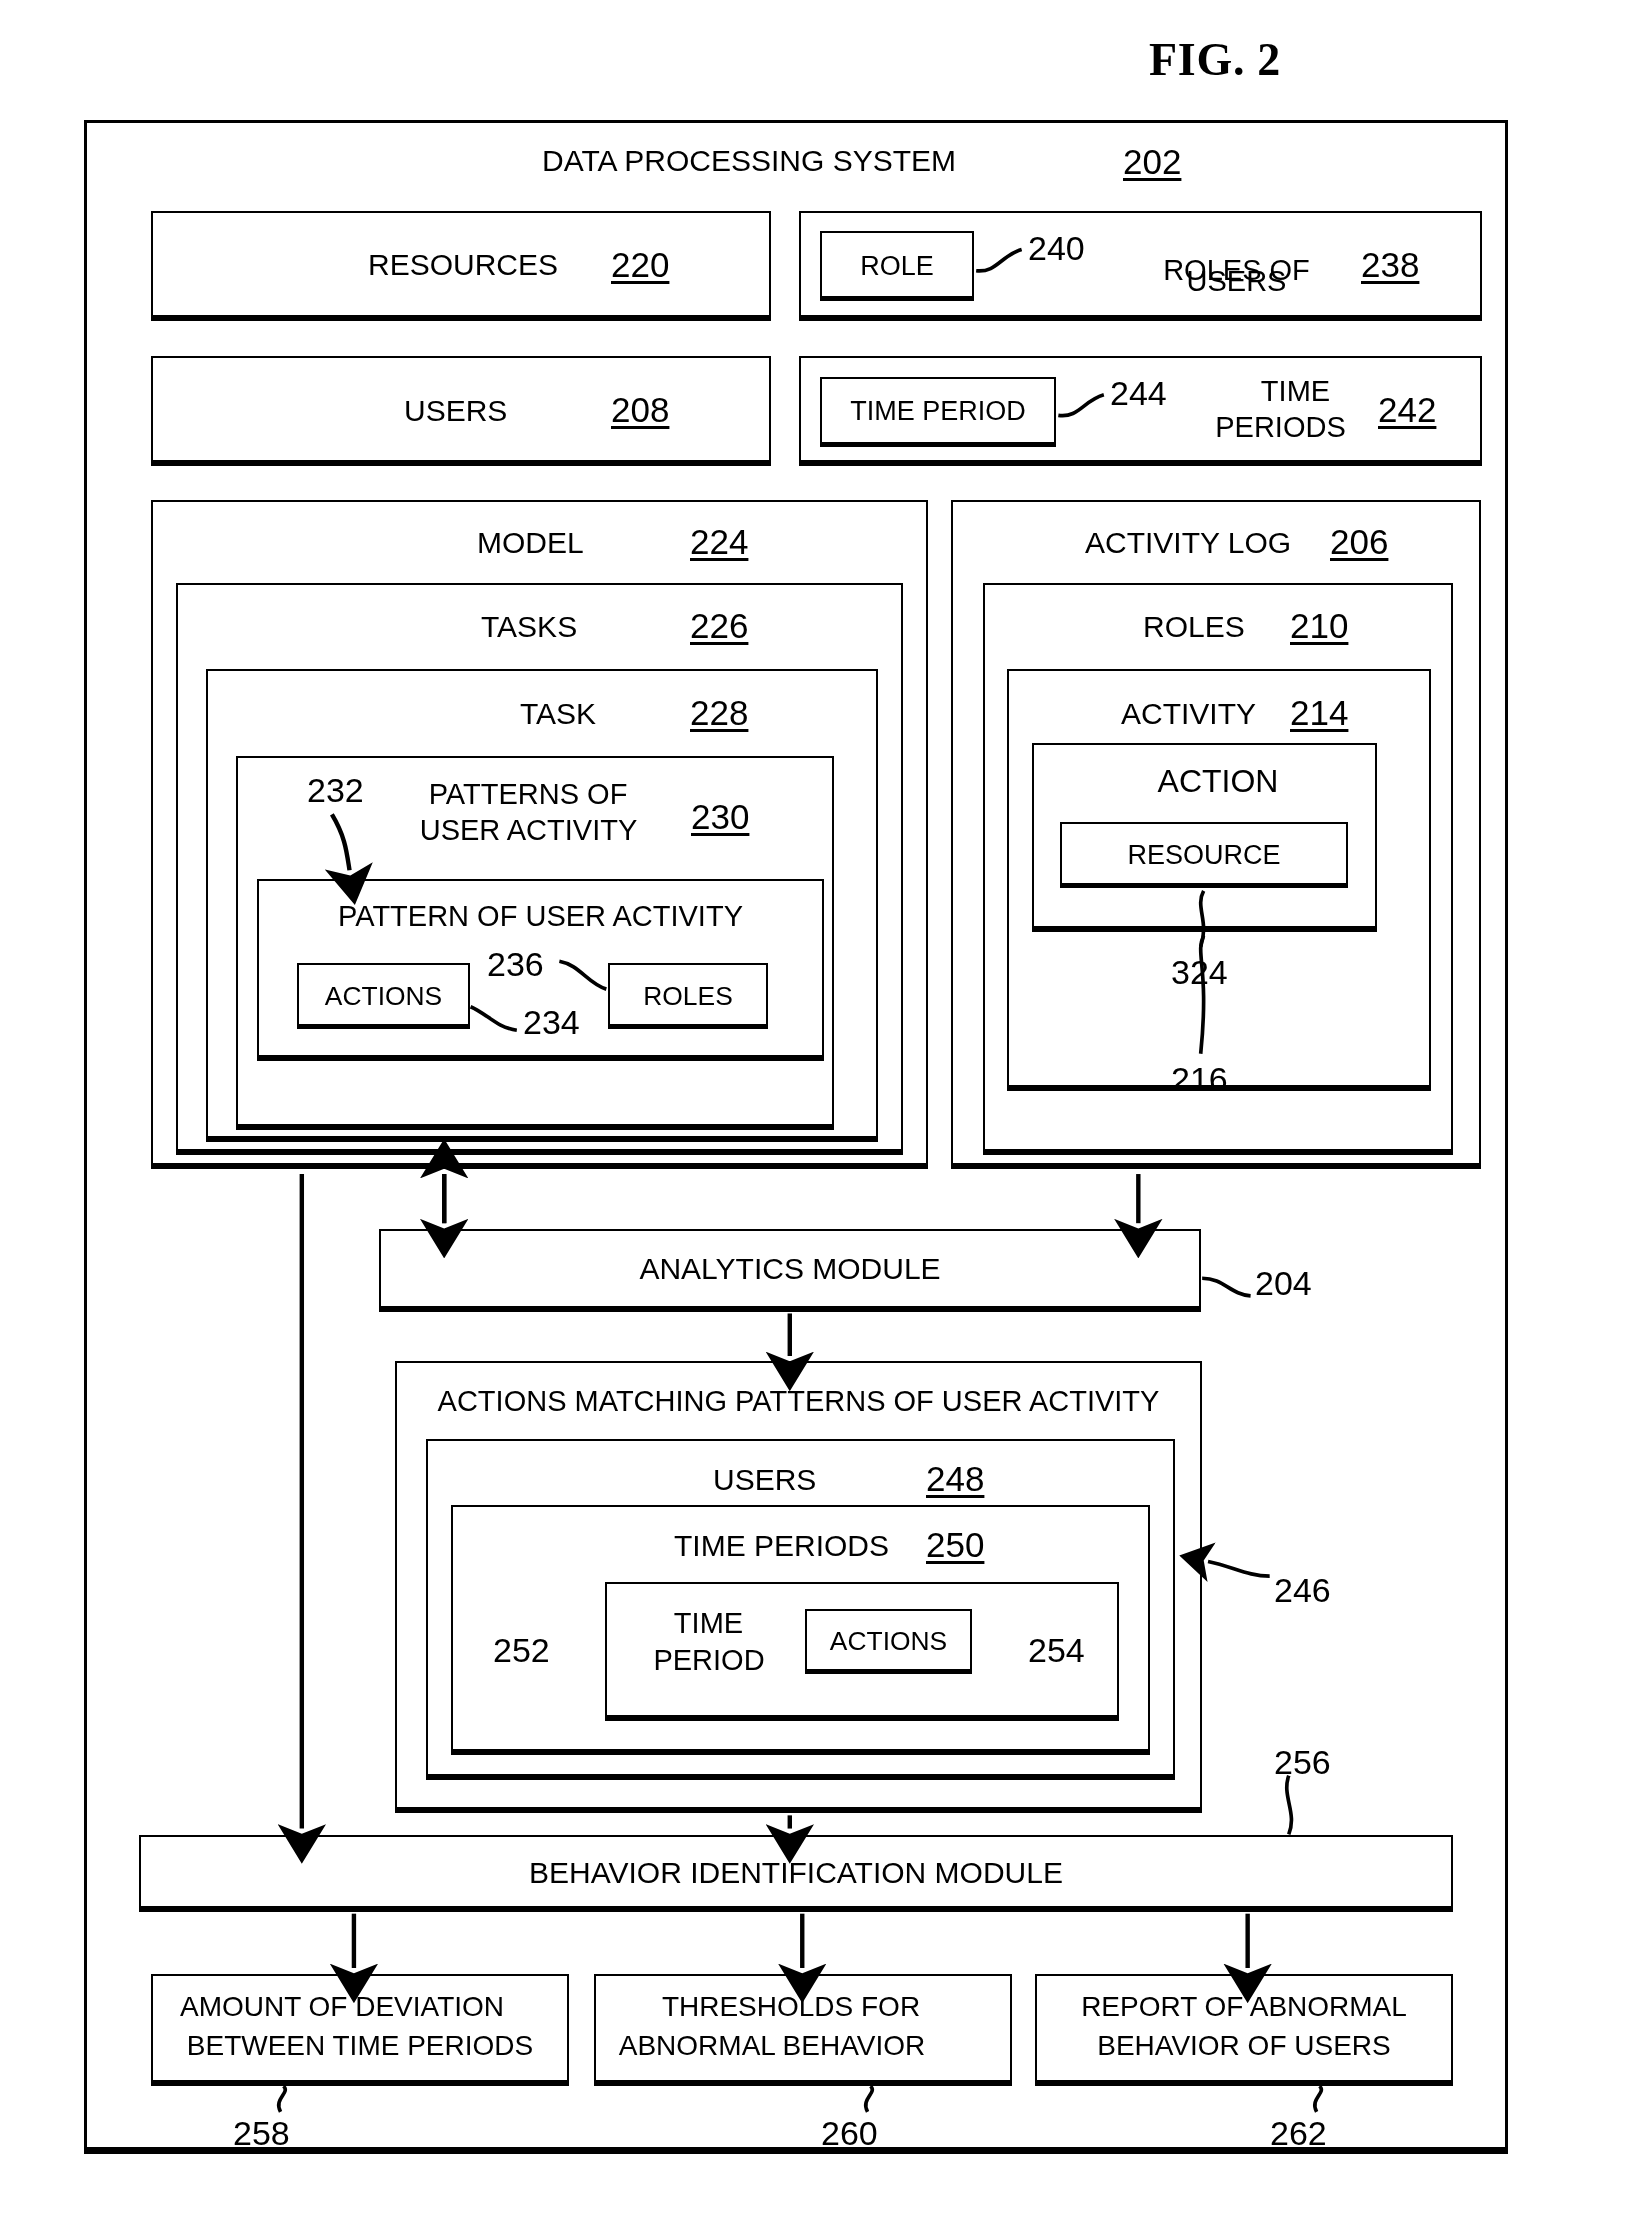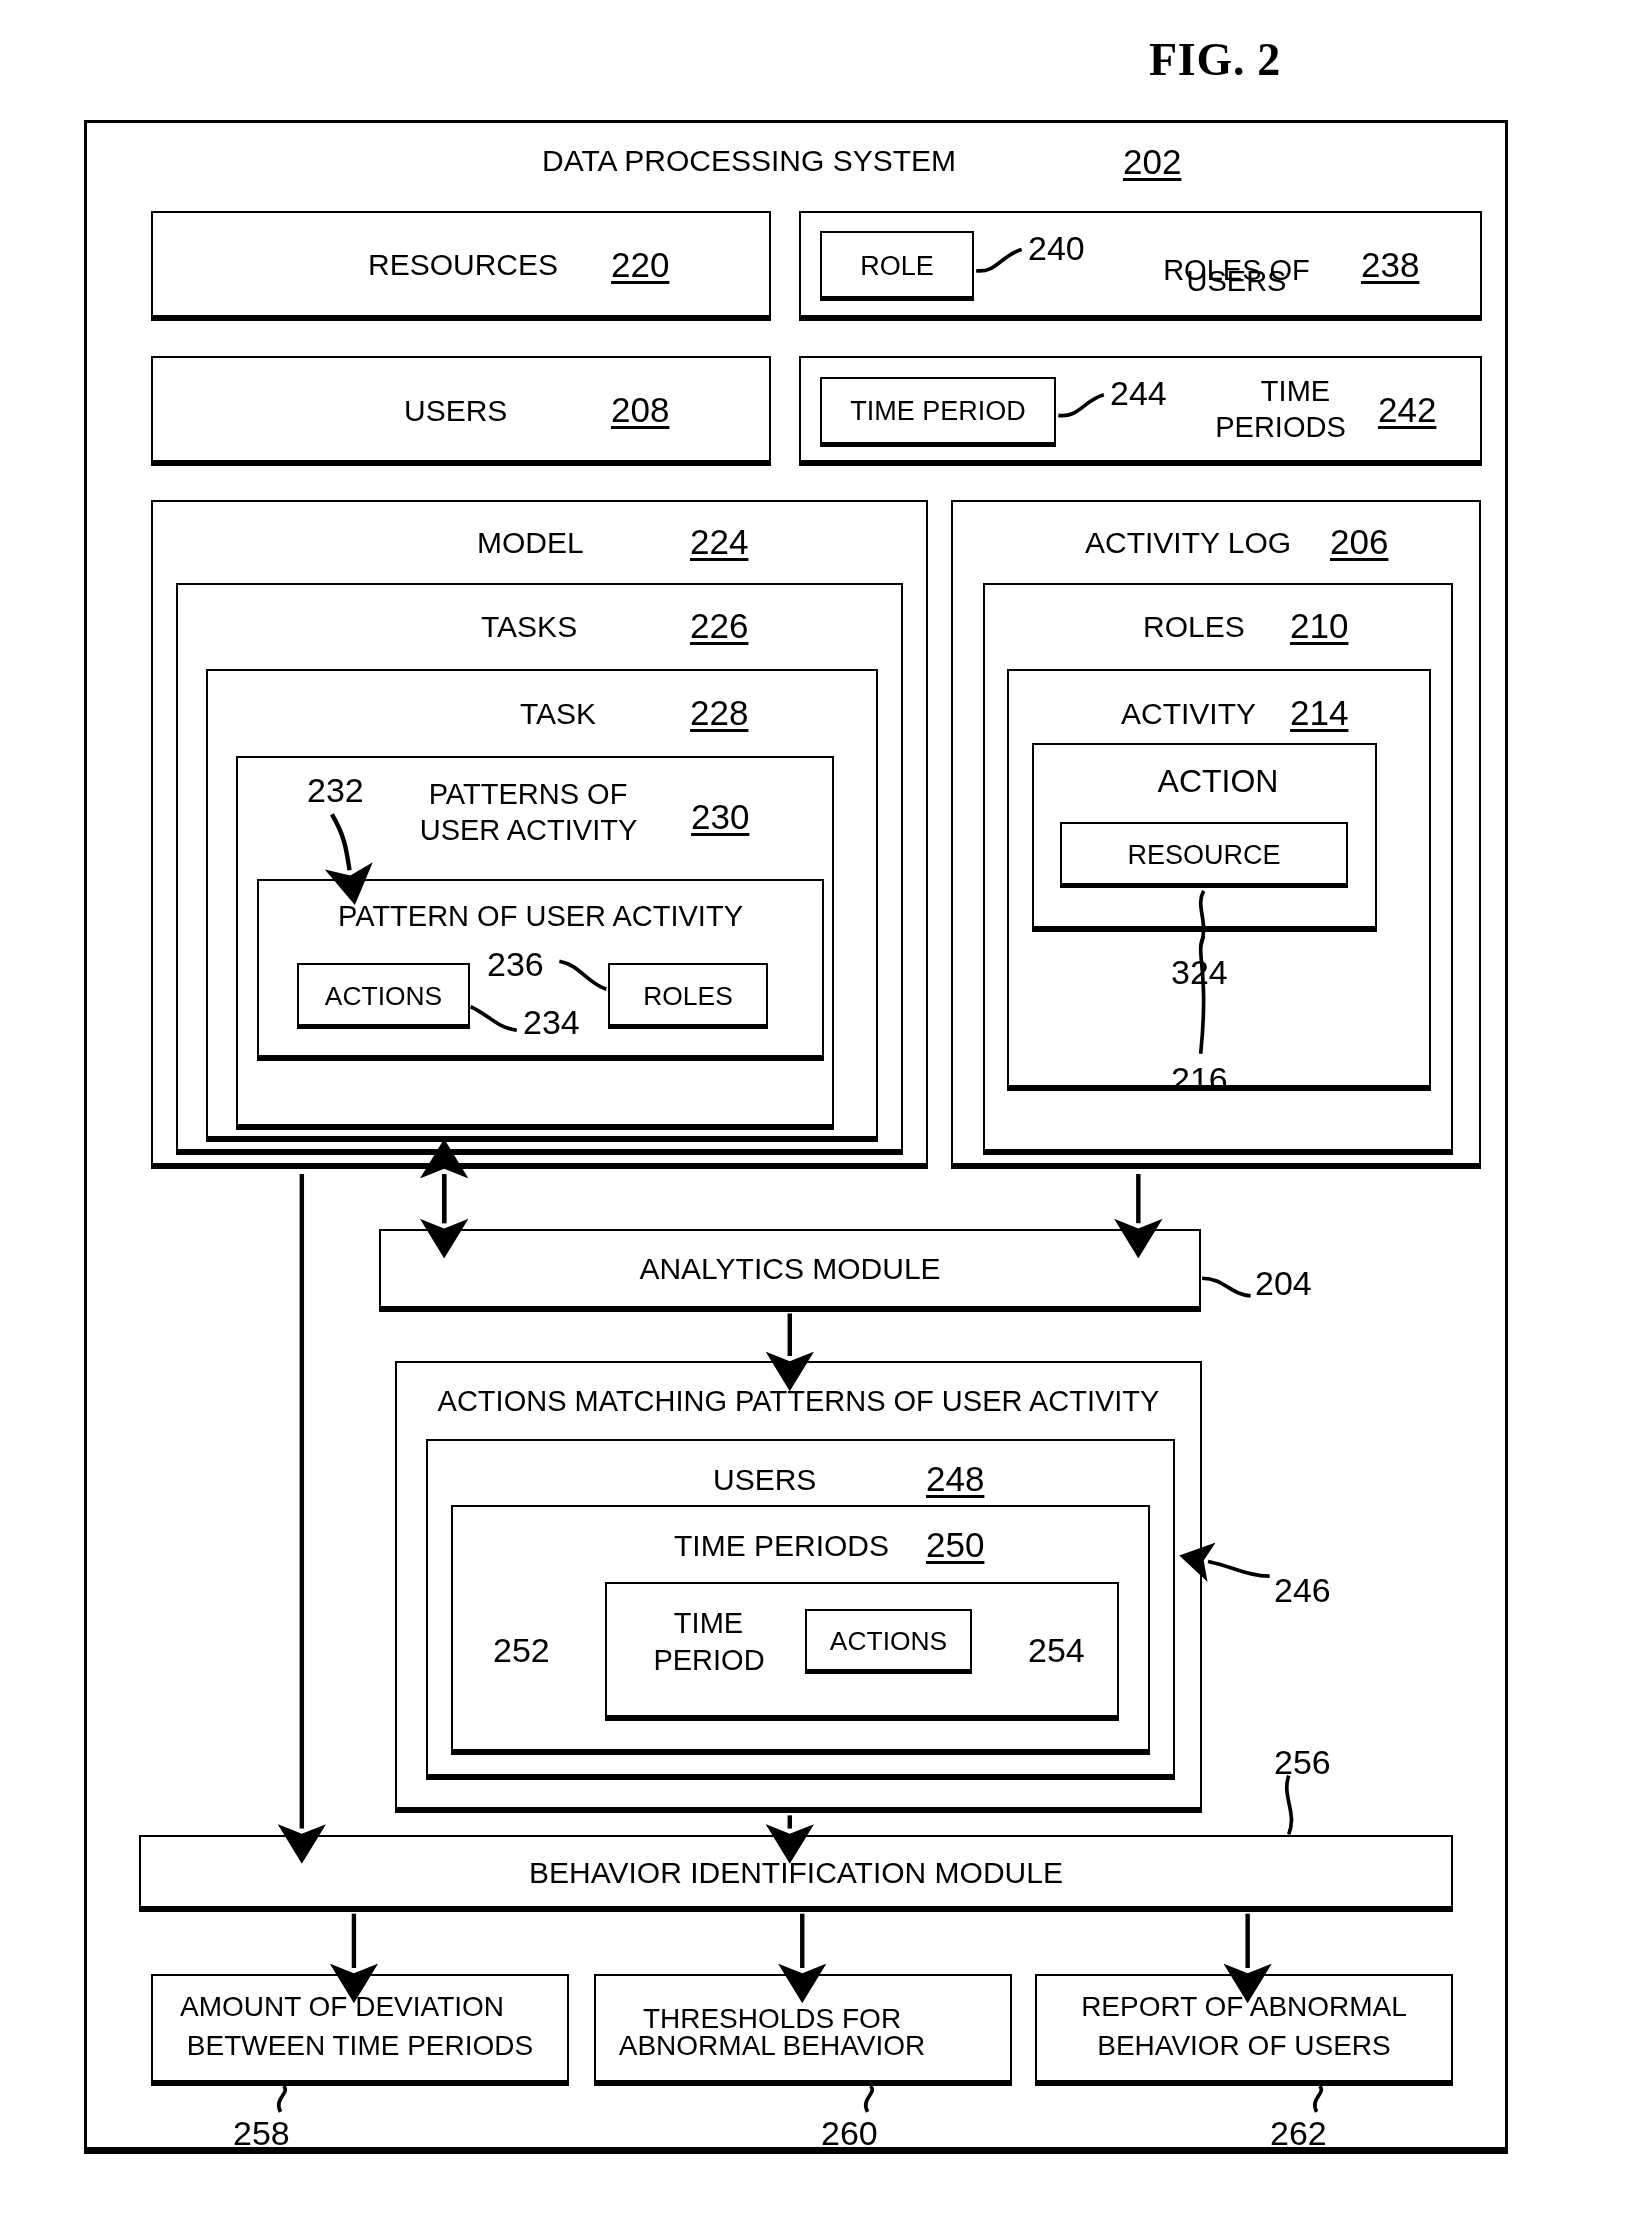--- a/index.html
+++ b/index.html
@@ -137,21 +137,21 @@
 <div class="refnum" style="left:1274px;top:1743px;">256</div>
 <div class="bx" style="left:139px;top:1835px;width:1314px;height:77px;"></div>
 <div class="lbl ctr" style="left:139px;top:1855px;width:1314px;font-size:30px;">BEHAVIOR IDENTIFICATION MODULE</div>
 
 <div class="bx" style="left:151px;top:1974px;width:418px;height:112px;"></div>
 <div class="lbl ctr" style="left:151px;top:1990px;width:382px;font-size:28px;">AMOUNT OF DEVIATION</div>
 <div class="lbl ctr" style="left:151px;top:2029px;width:418px;font-size:28px;">BETWEEN TIME PERIODS</div>
 <div class="refnum" style="left:233px;top:2114px;">258</div>
 
 <div class="bx" style="left:594px;top:1974px;width:418px;height:112px;"></div>
-<div class="lbl ctr" style="left:563px;top:1990px;width:418px;font-size:28px;margin-top:12px;">THRESHOLDS FOR</div>
+<div class="lbl ctr" style="left:582px;top:1990px;width:418px;font-size:28px;">THRESHOLDS FOR</div>
 <div class="lbl ctr" style="left:594px;top:2029px;width:356px;font-size:28px;">ABNORMAL BEHAVIOR</div>
 <div class="refnum" style="left:821px;top:2114px;">260</div>
 
 <div class="bx" style="left:1035px;top:1974px;width:418px;height:112px;"></div>
 <div class="lbl ctr" style="left:1035px;top:1990px;width:418px;font-size:28px;">REPORT OF ABNORMAL</div>
 <div class="lbl ctr" style="left:1035px;top:2029px;width:418px;font-size:28px;">BEHAVIOR OF USERS</div>
 <div class="refnum" style="left:1270px;top:2114px;">262</div>
 
 <svg class="ov" viewBox="0 0 2248 3035">
   <defs>

